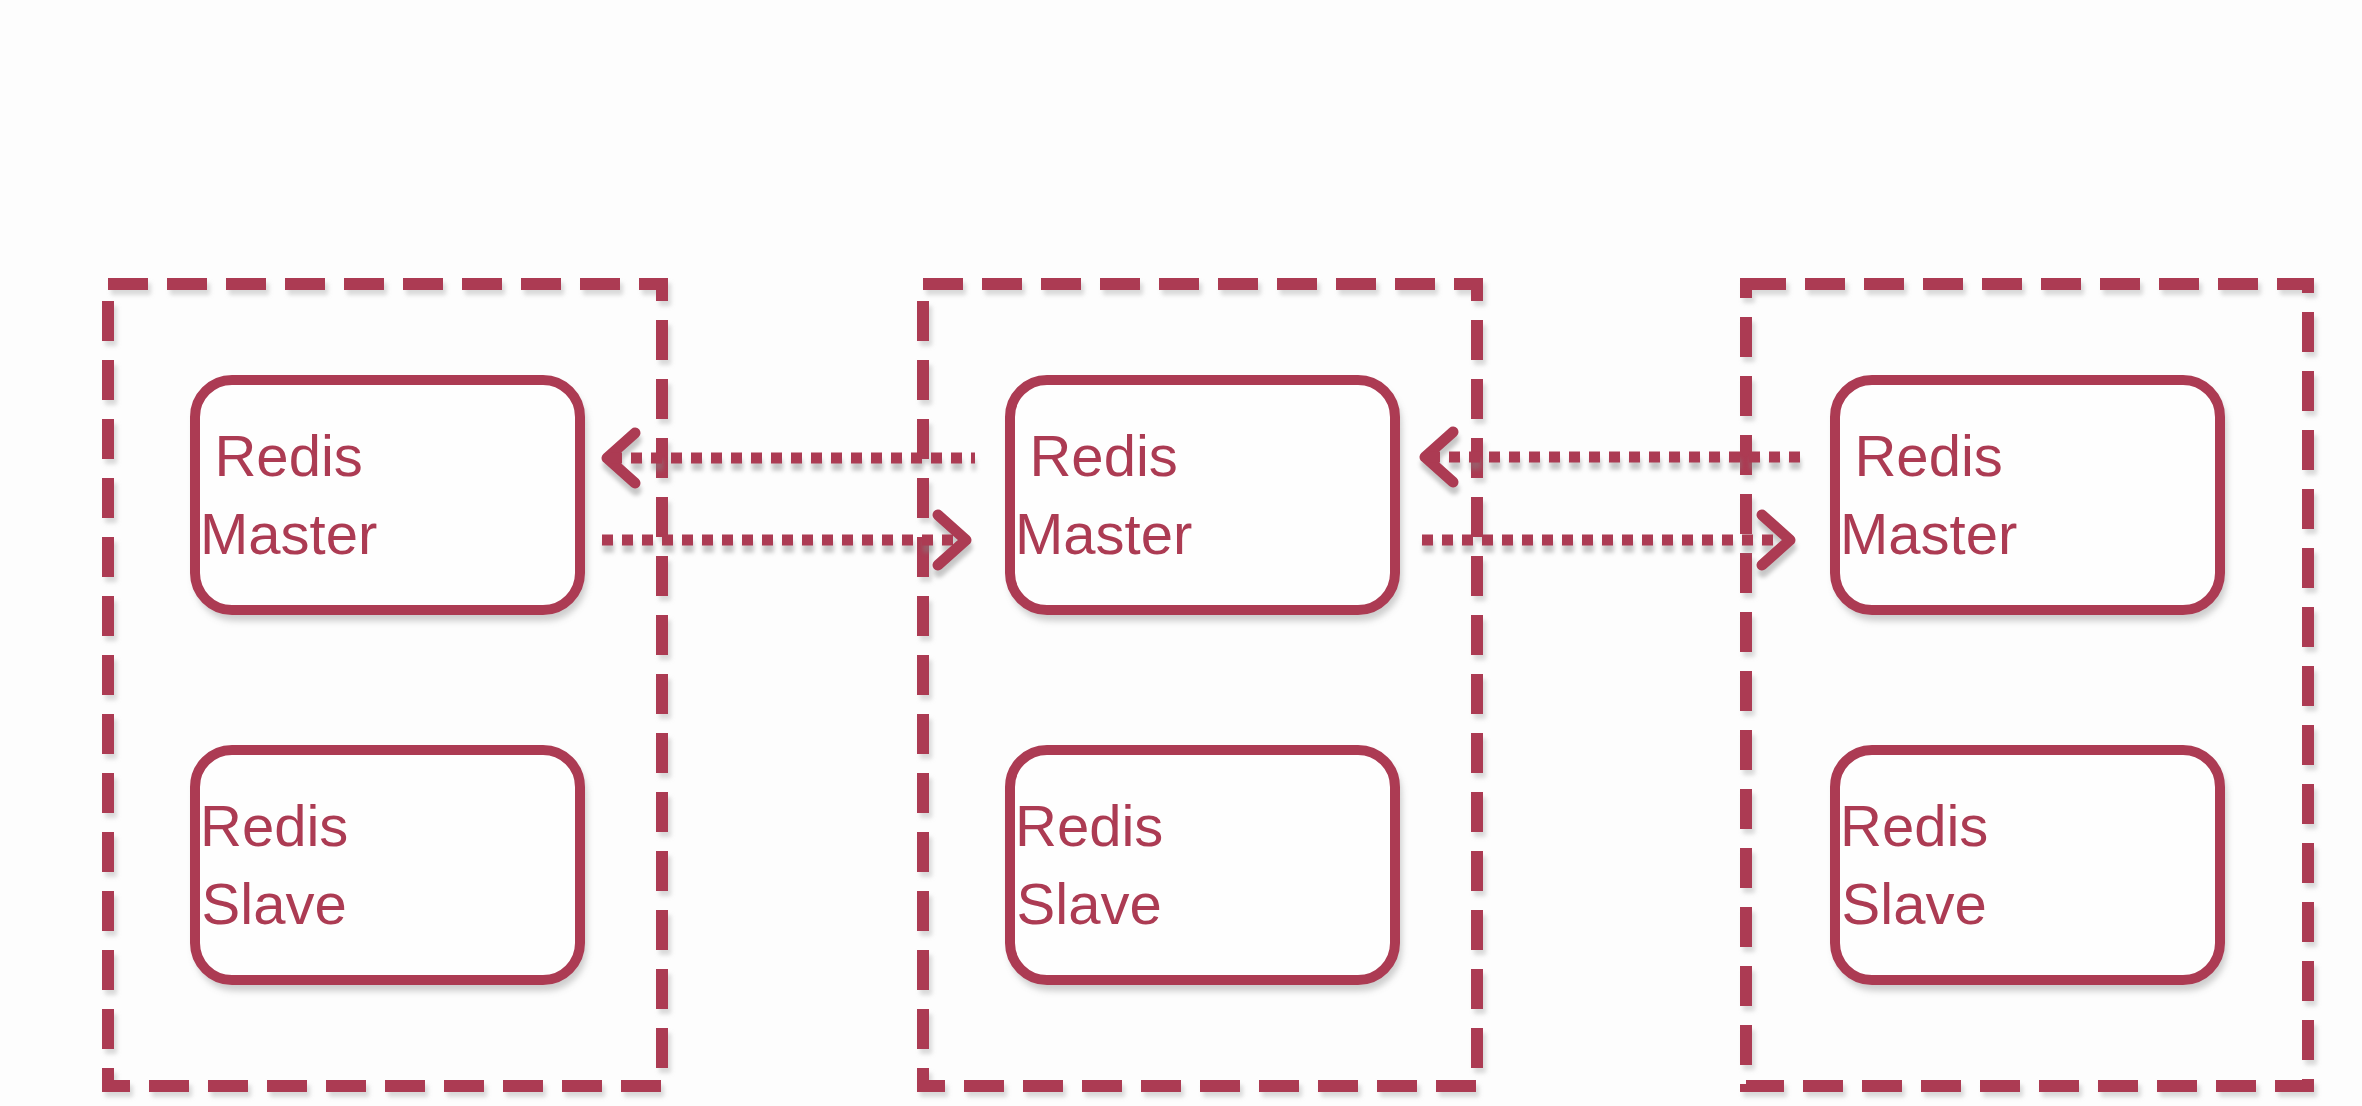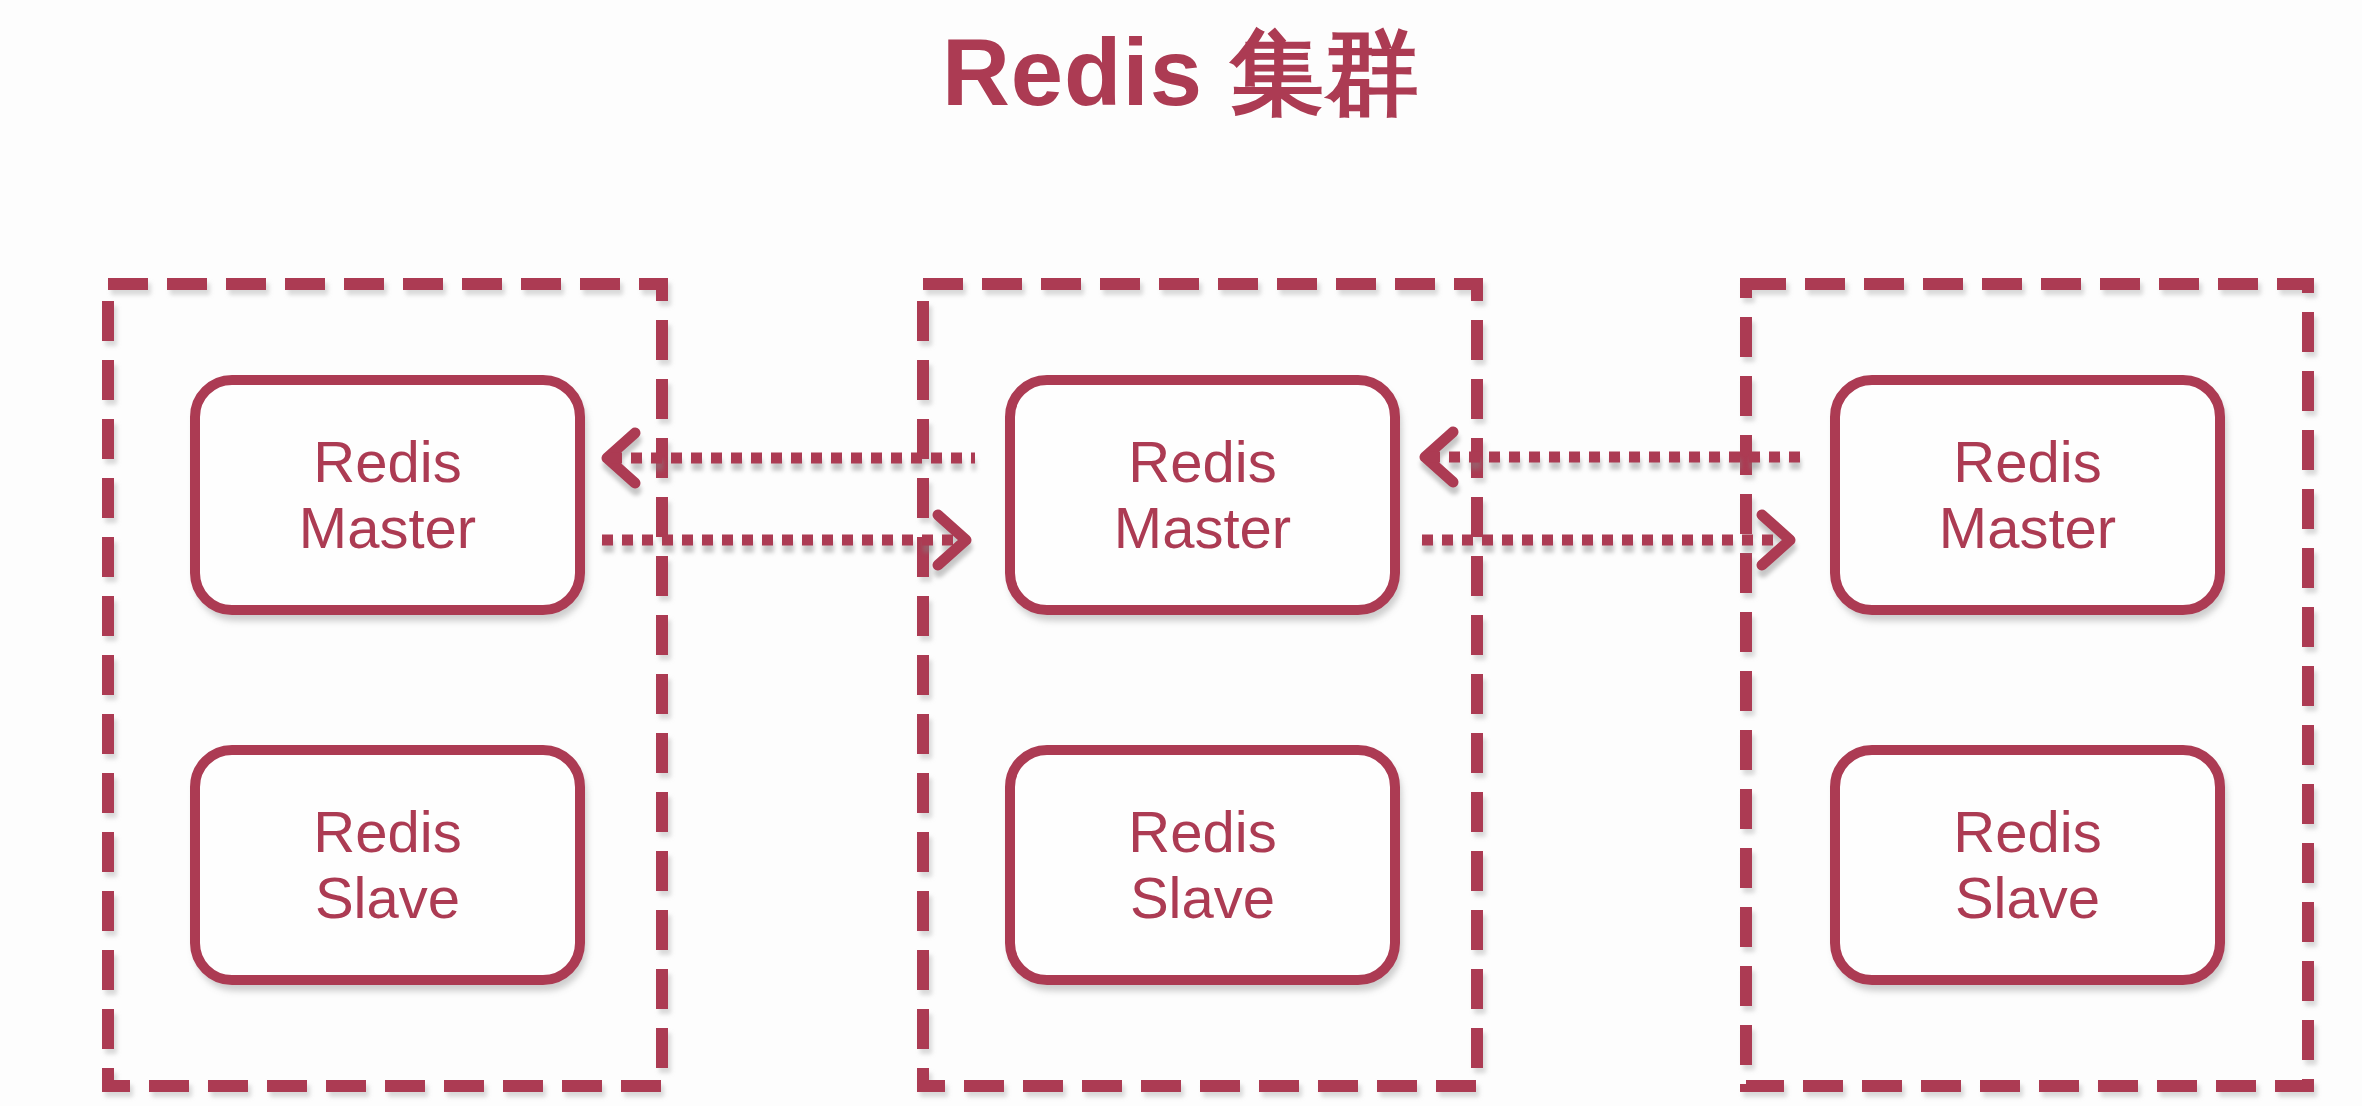--- a/index.html
+++ b/index.html
@@ -38,42 +38,41 @@
   .c1{left:102px;}
   .c2{left:917px;}
   .c3{left:1740px;width:574px;}
   .node{
     position:absolute;
     left:88px;
     width:375px;height:220px;
     border:10px solid var(--accent);
     border-radius:42px;
     background:#FEFEFE;
-    display:flex;align-items:center;justify-content:center;
+    display:flex;align-items:center;
     text-align:center;
-    font-size:58px;line-height:66px;
+    font-size:58px;line-height:78px;
     white-space:pre-line;
     color:var(--accent);
     box-shadow:3px 7px 6px -1px rgba(120,120,120,0.35);
   }
   .c3 .node{left:90px;}
   .master{top:97px;}
   .slave{top:467px;}
   .arrow{
     position:absolute;
     color:var(--accent);
     filter:drop-shadow(1px 7px 2px rgba(130,130,130,0.45));
   }
 </style>
 </head>
 <body>
 
 <div class="stage">
 
-  <h1 class="title">Redis 集群</h1>
 
   <section class="cluster c1">
     <svg width="566" height="814">
       <rect x="6" y="6" width="554" height="802" fill="none" stroke="currentColor" stroke-width="12" stroke-dasharray="40 19"></rect>
     </svg>
     <div class="node master">
       <span>Redis
 Master</span>
     </div>
     <div class="node slave">

